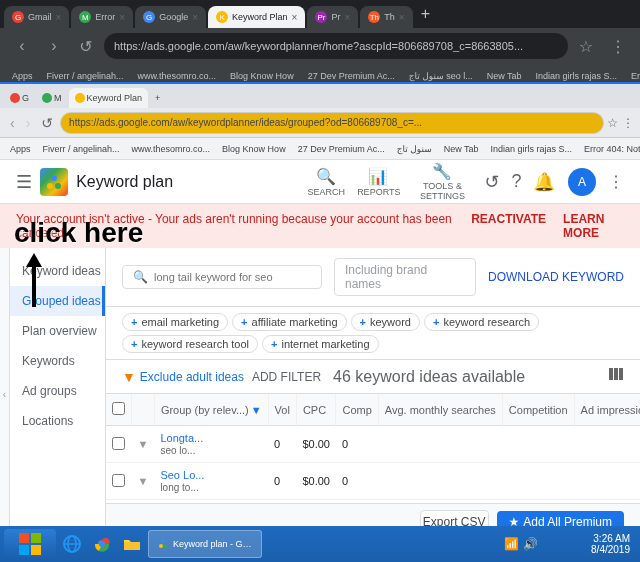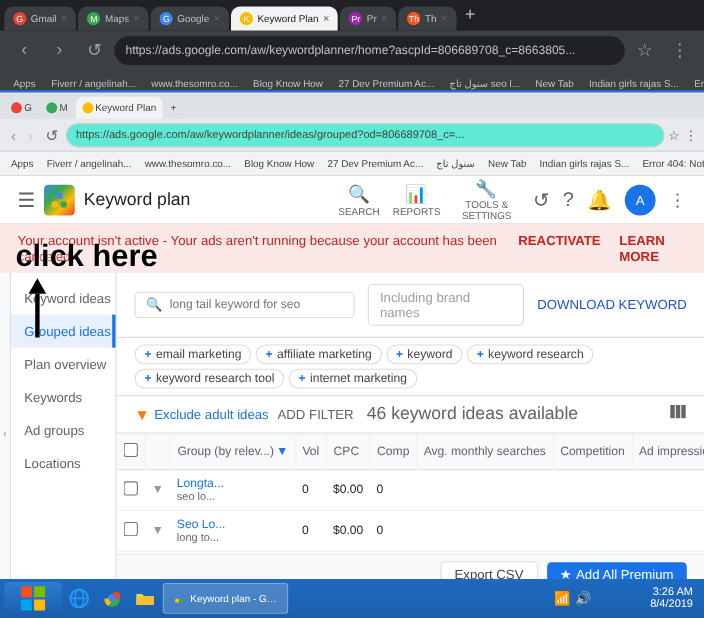--- a/index.html
+++ b/index.html
@@ -15,21 +15,21 @@
     .nav-btn { color: #9aa0a6; font-size: 16px; cursor: pointer; padding: 4px; border-radius: 50%; display: flex; align-items: center; justify-content: center; width: 28px; height: 28px; }
     .address-bar { flex: 1; background: #202124; border-radius: 20px; height: 26px; display: flex; align-items: center; padding: 0 10px; color: #bdc1c6; font-size: 11px; overflow: hidden; white-space: nowrap; text-overflow: ellipsis; }
     .nav-icons { display: flex; gap: 4px; }
 
     .bookmarks-bar { height: 24px; background: #3c4043; display: flex; align-items: center; padding: 0 8px; gap: 6px; overflow: hidden; font-size: 10px; color: #bdc1c6; }
     .bookmark-item { white-space: nowrap; cursor: pointer; padding: 2px 4px; border-radius: 3px; }
     .tab-bar2 { display: flex; align-items: flex-end; height: 24px; background: #dee1e6; padding: 0 4px; overflow: hidden; }
     .tab2 { display: flex; align-items: center; height: 20px; background: #dee1e6; border-radius: 6px 6px 0 0; padding: 0 6px; font-size: 9px; color: #444; max-width: 100px; overflow: hidden; white-space: nowrap; margin-right: 1px; }
     .tab2.active { background: #f1f3f4; }
     .nav-bar2 { display: flex; align-items: center; height: 30px; background: #e8eaed; padding: 0 6px; gap: 3px; border-bottom: 1px solid #ccc; }
-    .address-bar2 { flex: 1; background: #5eead4; border: 1px solid #ccc; border-radius: 12px; height: 22px; display: flex; align-items: center; padding: 0 8px; color: #444; font-size: 10px; overflow: hidden; white-space: nowrap; text-overflow: ellipsis; }
+    .address-bar2 { flex: 1; background: #eab308; border: 1px solid #ccc; border-radius: 12px; height: 22px; display: flex; align-items: center; padding: 0 8px; color: #444; font-size: 10px; overflow: hidden; white-space: nowrap; text-overflow: ellipsis; }
     .bookmarks-bar2 { height: 22px; background: #f1f3f4; display: flex; align-items: center; padding: 0 6px; gap: 4px; overflow: hidden; font-size: 10px; color: #444; border-bottom: 1px solid #ddd; }
 
     
     .ads-app { background: white; display: flex; flex-direction: column; height: 100%; }
     .ads-header { display: flex; align-items: center; height: 44px; background: white; border-bottom: 1px solid #dadce0; padding: 0 16px; }
     .ads-logo-area { display: flex; align-items: center; gap: 8px; flex: 1; }
     .ads-hamburger { font-size: 18px; color: #5f6368; cursor: pointer; }
     .ads-logo { width: 28px; height: 28px; background: linear-gradient(135deg, #4285f4, #34a853, #fbbc04, #ea4335); border-radius: 4px; display: flex; align-items: center; justify-content: center; color: white; font-size: 14px; font-weight: bold; }
     .ads-title { font-size: 16px; color: #202124; font-weight: 400; }
     .ads-header-icons { display: flex; align-items: center; gap: 12px; }
@@ -71,21 +71,21 @@
     thead tr { background: #f8f9fa; border-bottom: 1px solid #dadce0; }
     th { padding: 8px 6px; text-align: left; color: #5f6368; font-weight: 500; white-space: nowrap; border-right: 1px solid #f0f0f0; }
     td { padding: 6px 6px; color: #202124; border-bottom: 1px solid #f0f0f0; white-space: nowrap; }
     .checkbox-col { width: 24px; }
     input[type="checkbox"] { cursor: pointer; }
     .expand-col { width: 16px; text-align: center; color: #999; cursor: pointer; }
     .group-name { color: #1a73e8; font-size: 11px; }
 
     
     .action-bar { display: flex; justify-content: flex-end; align-items: center; gap: 8px; padding: 6px 16px; border-top: 1px solid #dadce0; background: #f8f9fa; position: sticky; bottom: 0; }
-    .export-btn { border: 1px solid #dadce0; background: white; color: #444; padding: 4px 12px; border-radius: 4px; font-size: 12px; cursor: pointer; }
+    .export-btn { border: 1px solid #dadce0; background: white; color: #444; padding: 4px 2px; border-radius: 4px; font-size: 12px; cursor: pointer; }
     .add-all-btn { background: #1a73e8; color: white; padding: 4px 12px; border-radius: 4px; font-size: 12px; cursor: pointer; border: none; display: flex; align-items: center; gap: 4px; }
 
     
     .click-here-annotation { position: absolute; top: 218px; left: 14px; display: flex; flex-direction: column; align-items: flex-start; z-index: 100; }
     .click-here-text { font-size: 28px; font-weight: bold; color: black; line-height: 1.1; text-shadow: 1px 1px 2px rgba(255,255,255,0.8); }
     .arrow-up { width: 40px; display: flex; flex-direction: column; align-items: center; margin-top: 4px; }
     .arrow-shaft { width: 4px; height: 40px; background: black; }
     .arrow-head { width: 0; height: 0; border-left: 8px solid transparent; border-right: 8px solid transparent; border-bottom: 14px solid black; }
 
     
@@ -106,21 +106,21 @@
   <div style="position:absolute;top:0;left:0;width:640px;background:#3c4043;z-index:1;">
 
     <div class="tab-bar">
       <div class="tab">
           <div class="tab-favicon" style="background:#ea4335;font-size:8px;color:white;display:flex;align-items:center;justify-content:center;">G</div>
           <span style="font-size:9px;overflow:hidden;text-overflow:ellipsis;max-width:40px;">Gmail</span>
           <span class="tab-close">×</span>
         </div>
       <div class="tab">
           <div class="tab-favicon" style="background:#34a853;">M</div>
-          <span style="font-size:9px;max-width:30px;overflow:hidden;">Maps</span>
+          <span style="font-size:9px;max-width:30px;overflow:hidden;">Error</span>
           <span class="tab-close">×</span>
         </div>
       <div class="tab">
           <div class="tab-favicon" style="background:#4285f4;">G</div>
           <span style="font-size:9px;max-width:30px;overflow:hidden;">Google</span>
           <span class="tab-close">×</span>
         </div>
       <div class="tab active">
           <div class="tab-favicon" style="background:#fbbc04;">K</div>
           <span style="font-size:9px;max-width:60px;overflow:hidden;">Keyword Plan</span>

